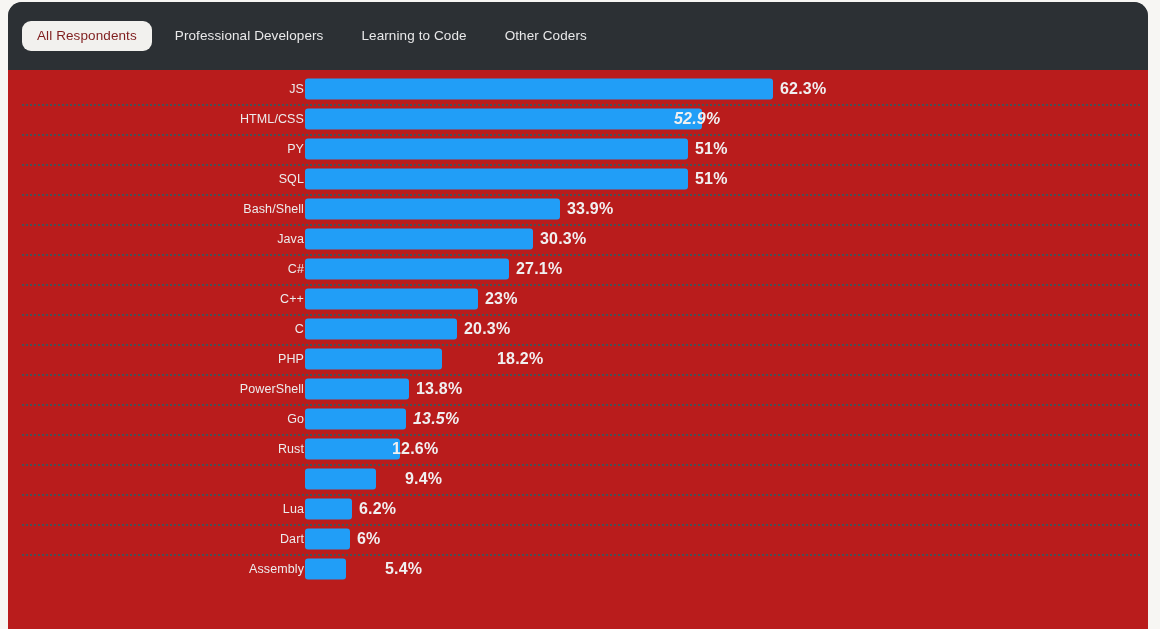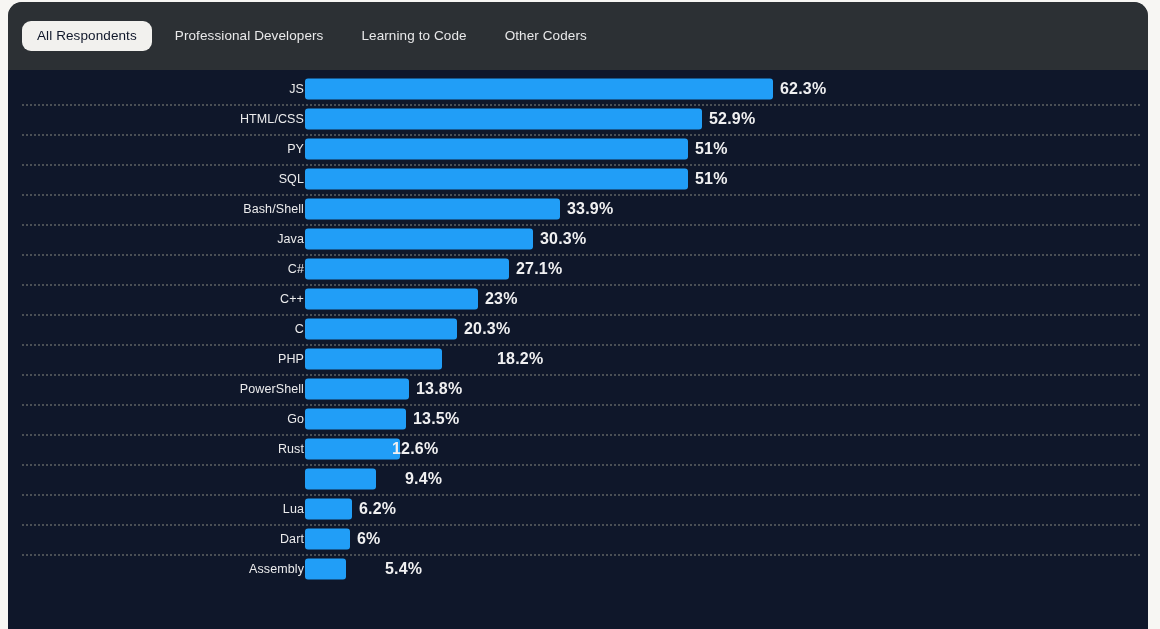--- a/index.html
+++ b/index.html
@@ -51,31 +51,31 @@
     white-space: nowrap;
     cursor: pointer;
     letter-spacing: .1px;
     background: transparent;
     border: none;
     font-family: "Liberation Sans", sans-serif;
     line-height: 1.25;
   }
   .tab.active {
     background: #f2f1ee;
-    color: #0f172a;
+    color: #7f1d1d;
   }
 
   
   #chart {
     position: absolute;
     left: 0;
     top: 68px;
     right: 0;
     bottom: 0;
-    background: #0f172a;
+    background: #b91c1c;
     overflow: hidden;
   }
 
   .row {
     position: relative;
     height: 30px;
     box-sizing: border-box;
     display: flex;
     align-items: center;
   }
@@ -136,21 +136,21 @@
 
   <div id="chart" style="padding-top: 4px;">
       <div class="row">
         <span class="cat">JS</span>
         <span class="bar" style="width: 468px; background: rgb(33, 158, 247);"></span>
         <span class="val" style="left: 772px;">62.3%</span>
       </div>
       <div class="row">
         <span class="cat">HTML/CSS</span>
         <span class="bar" style="width: 397px; background: rgb(33, 158, 247);"></span>
-        <span class="val" style="left: 701px;">52.9%</span>
+        <span class="val" style="left: 666px; font-style: italic;">52.9%</span>
       </div>
       <div class="row">
         <span class="cat">PY</span>
         <span class="bar" style="width: 383px; background: rgb(33, 158, 247);"></span>
         <span class="val" style="left: 687px;">51%</span>
       </div>
       <div class="row">
         <span class="cat">SQL</span>
         <span class="bar" style="width: 383px; background: rgb(33, 158, 247);"></span>
         <span class="val" style="left: 687px;">51%</span>
@@ -186,21 +186,21 @@
         <span class="val" style="left: 441px; margin-left: 48px;">18.2%</span>
       </div>
       <div class="row">
         <span class="cat">PowerShell</span>
         <span class="bar" style="width: 104px; background: rgb(33, 158, 247);"></span>
         <span class="val" style="left: 408px;">13.8%</span>
       </div>
       <div class="row">
         <span class="cat">Go</span>
         <span class="bar" style="width: 101px; background: rgb(33, 158, 247);"></span>
-        <span class="val" style="left: 405px;">13.5%</span>
+        <span class="val" style="left: 405px; font-style: italic;">13.5%</span>
       </div>
       <div class="row">
         <span class="cat">Rust</span>
         <span class="bar" style="width: 95px; background: rgb(33, 158, 247);"></span>
         <span class="val" style="left: 384px;">12.6%</span>
       </div>
       <div class="row">
         <span class="bar" style="width: 71px; background: rgb(33, 158, 247);"></span>
         <span class="val" style="left: 397px;">9.4%</span>
       </div>

